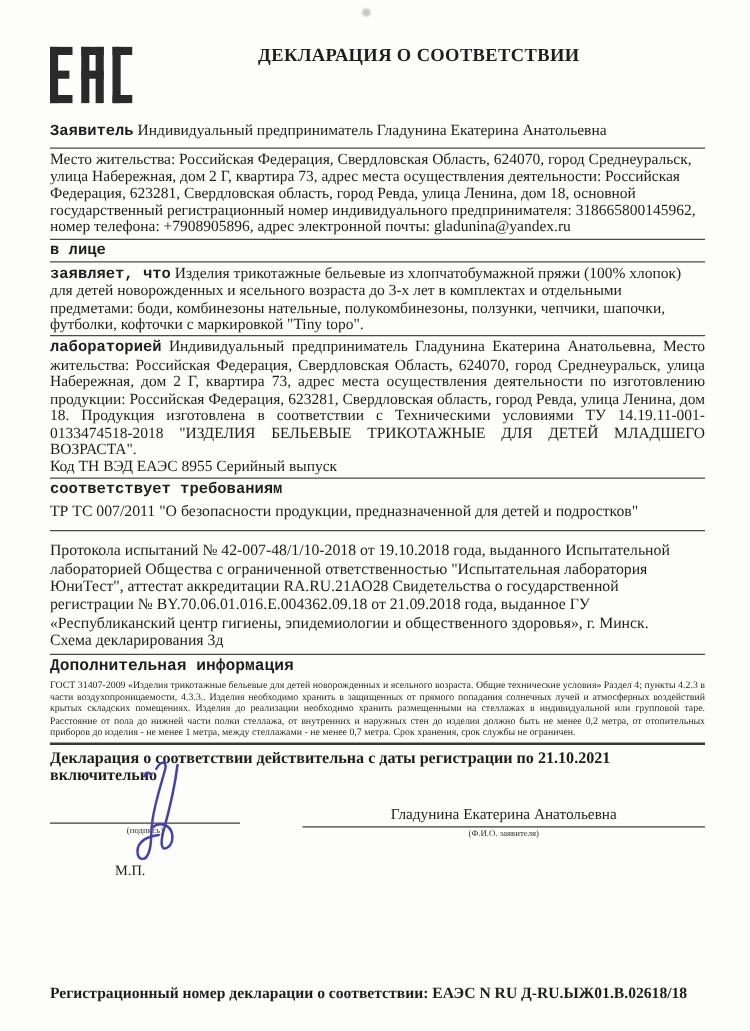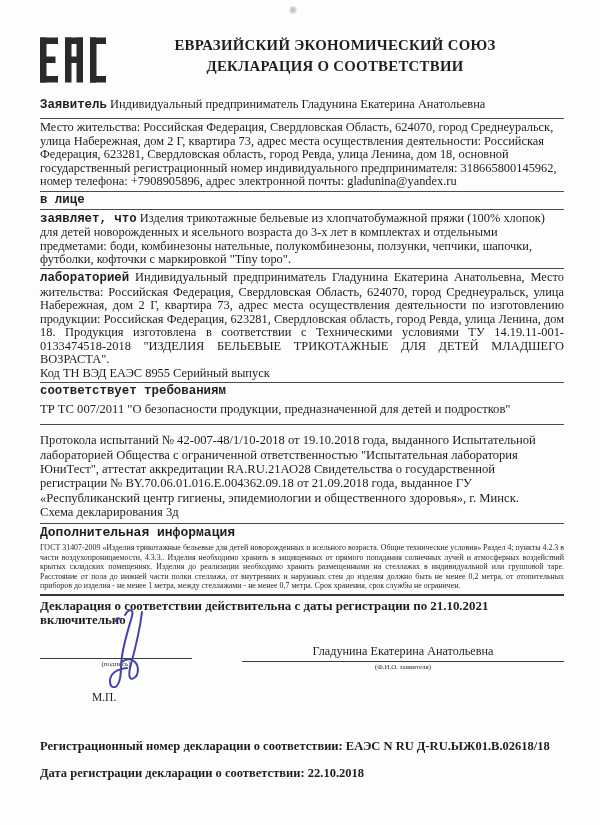--- a/index.html
+++ b/index.html
@@ -28,21 +28,21 @@
   
   .sig-block{position:relative;height:80px;margin-top:4px;}
   .sig-left{position:absolute;left:0;top:27px;width:152px;text-align:center;}
   .sig-line{border-top:1px solid #3c3c3c;height:0;}
   .sig-caption{font-size:7px;color:#2f2f2f;margin-top:1px;}
   .sig-ink{position:absolute;left:55px;top:-25px;width:72px;height:82px;}
   .mp{position:absolute;left:52px;top:60px;font-size:11.5px;}
   .sig-right{position:absolute;right:0;top:13px;width:322px;text-align:center;}
   .sig-name{font-size:12.2px;margin-bottom:2px;}
   
-  .footer-line{font-size:12.5px;font-weight:bold;line-height:14px;}
+  .footer-line{font-size:12.5px;font-weight:bold;line-height:14px;margin-top:48px;}
   .gap2{height:2px;}.gap3{height:3px;}.gap4{height:4px;}.gap5{height:5px;}
   .gap6{height:6px;}.gap8{height:8px;}
 </style>
 </head>
 <body>
 
 <div class="page">
   <div class="smudge"></div>
 
   <div class="content">
@@ -57,21 +57,20 @@
           <rect x="50" y="0" width="13" height="90"></rect>
             <rect x="73" y="0" width="13" height="90"></rect>
           <rect x="50" y="0" width="36" height="13"></rect>
             <rect x="50" y="38" width="36" height="13"></rect>
           <rect x="100" y="0" width="13" height="90"></rect>
             <rect x="100" y="0" width="32" height="13"></rect>
           <rect x="100" y="77" width="32" height="13"></rect>
         </g>
       </svg>
       <div class="titles">
-        <div>ЕВРАЗИЙСКИЙ ЭКОНОМИЧЕСКИЙ СОЮЗ</div>
         <div>ДЕКЛАРАЦИЯ О СООТВЕТСТВИИ</div>
       </div>
     </div>
 
     <div class="gap8"></div>
     <div class="row">
       <span class="b">Заявитель</span>
       <span>Индивидуальный предприниматель Гладунина Екатерина Анатольевна</span>
     </div>
     <div class="gap6"></div>

